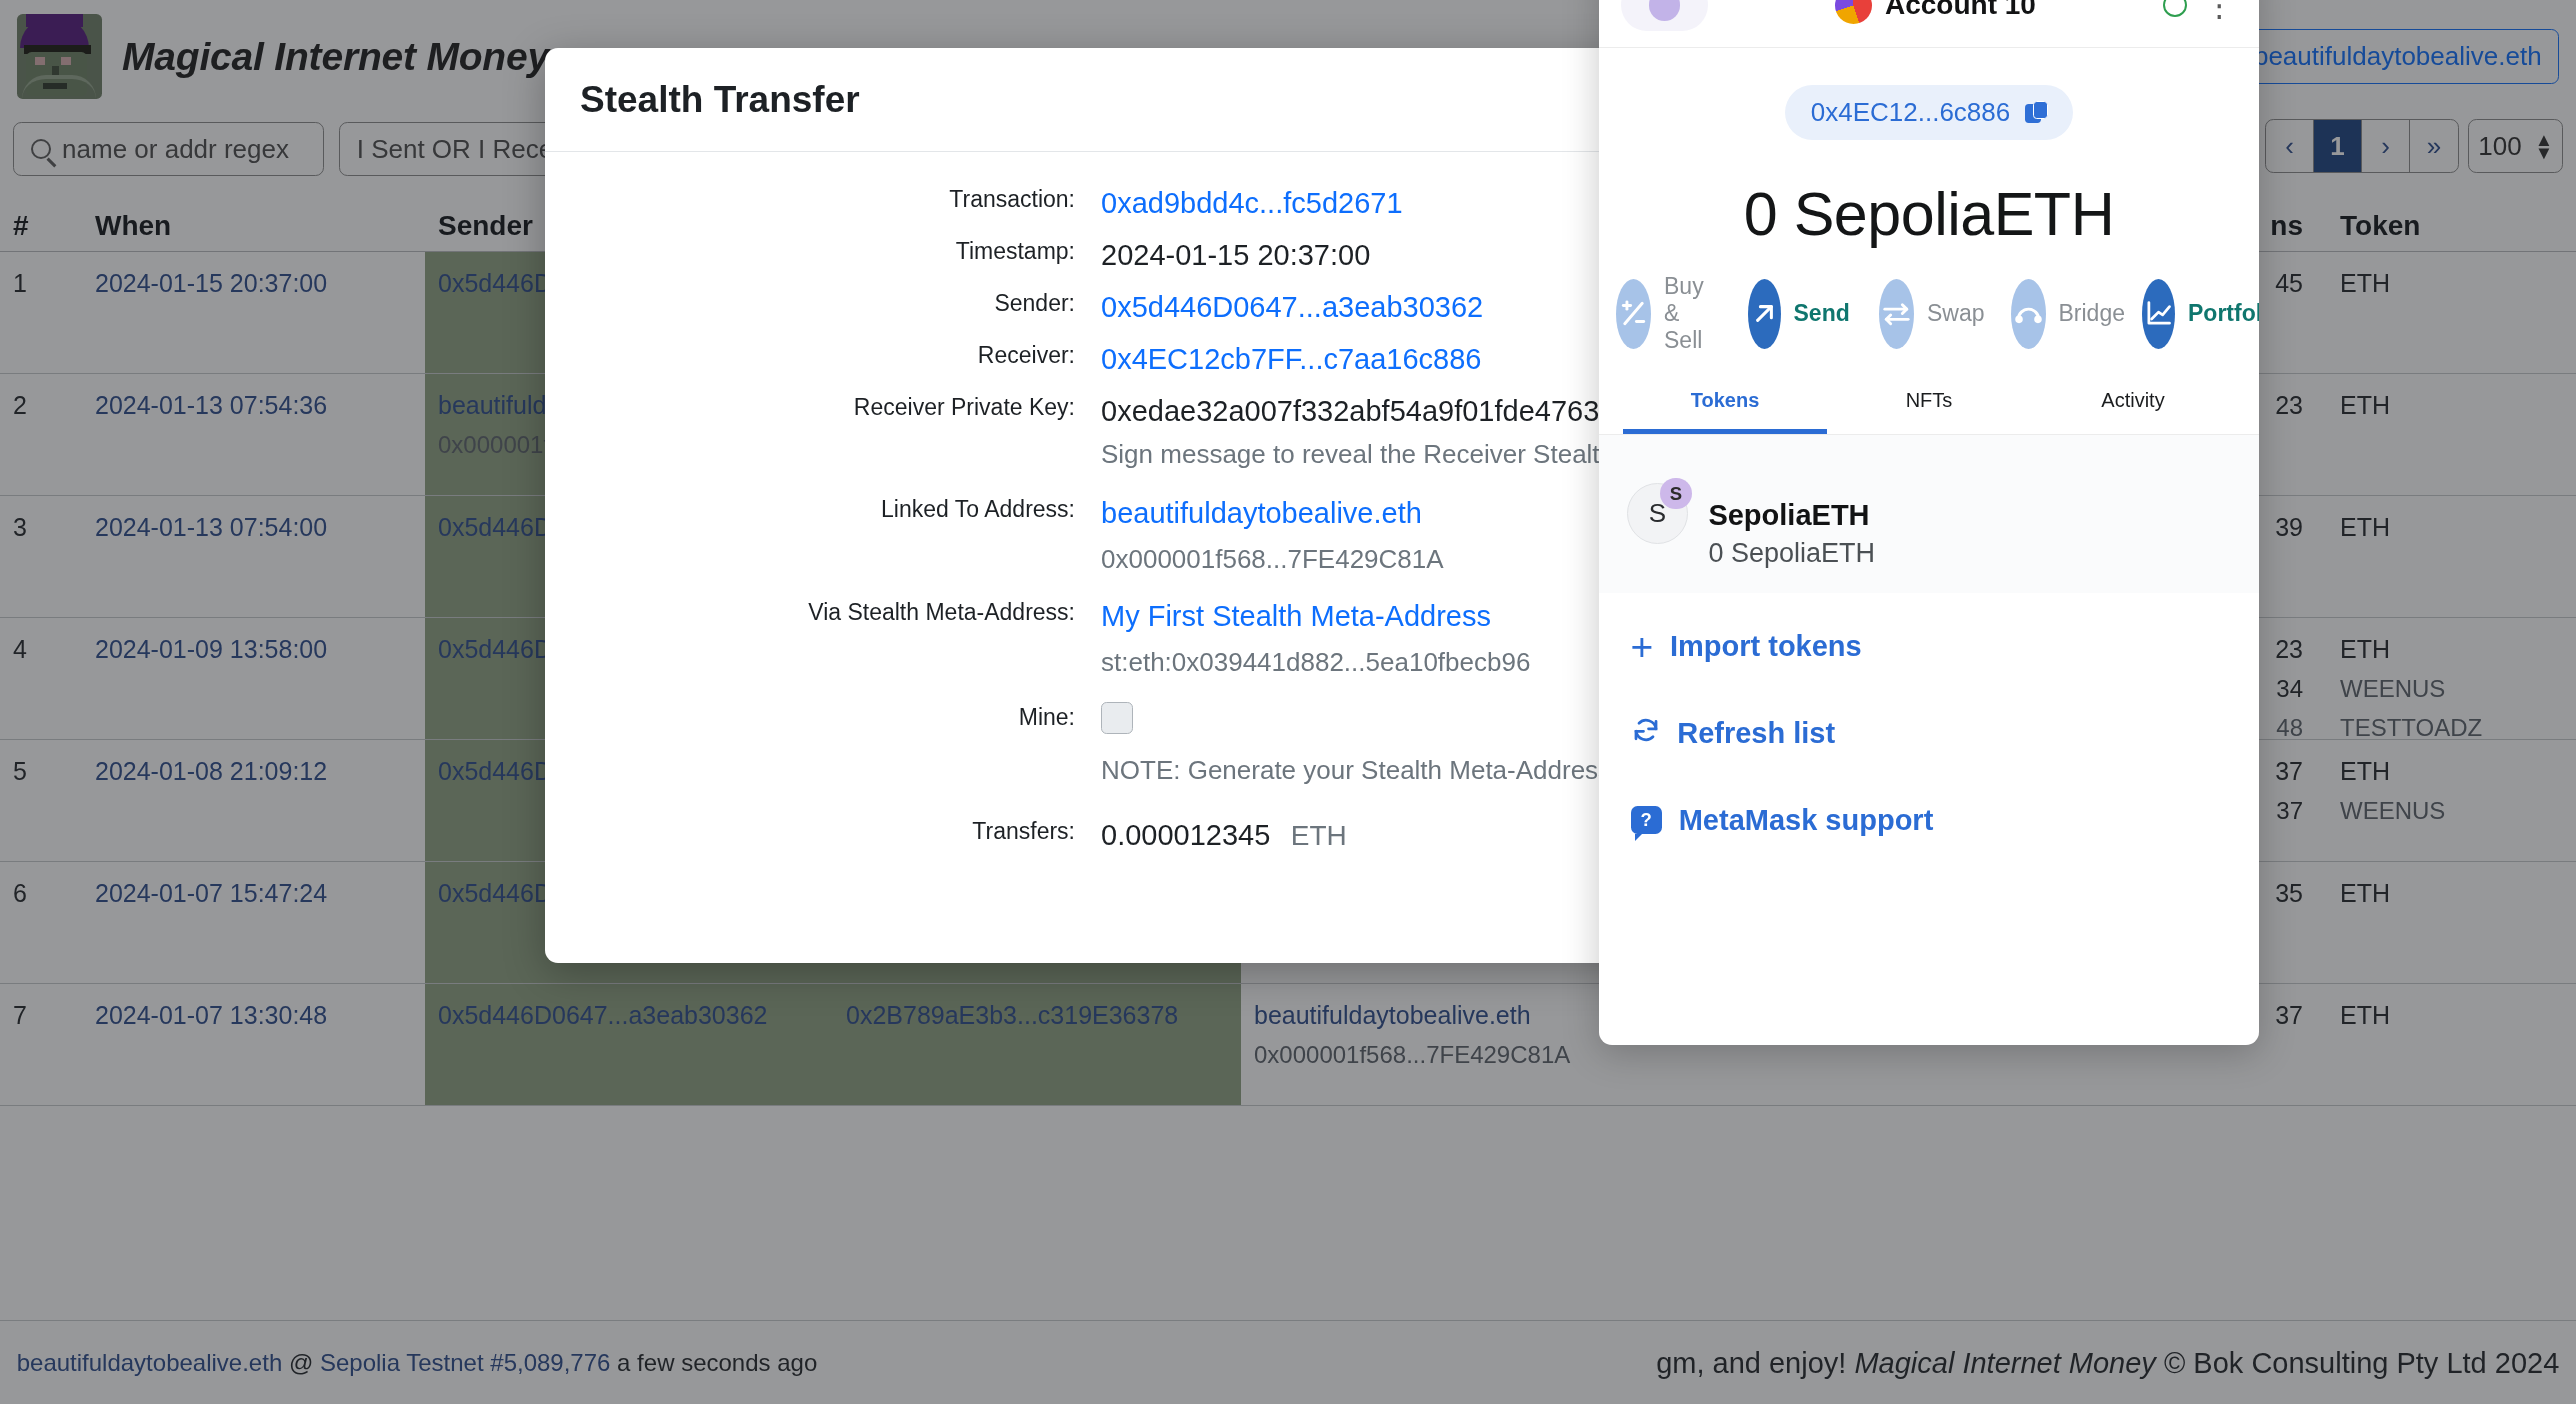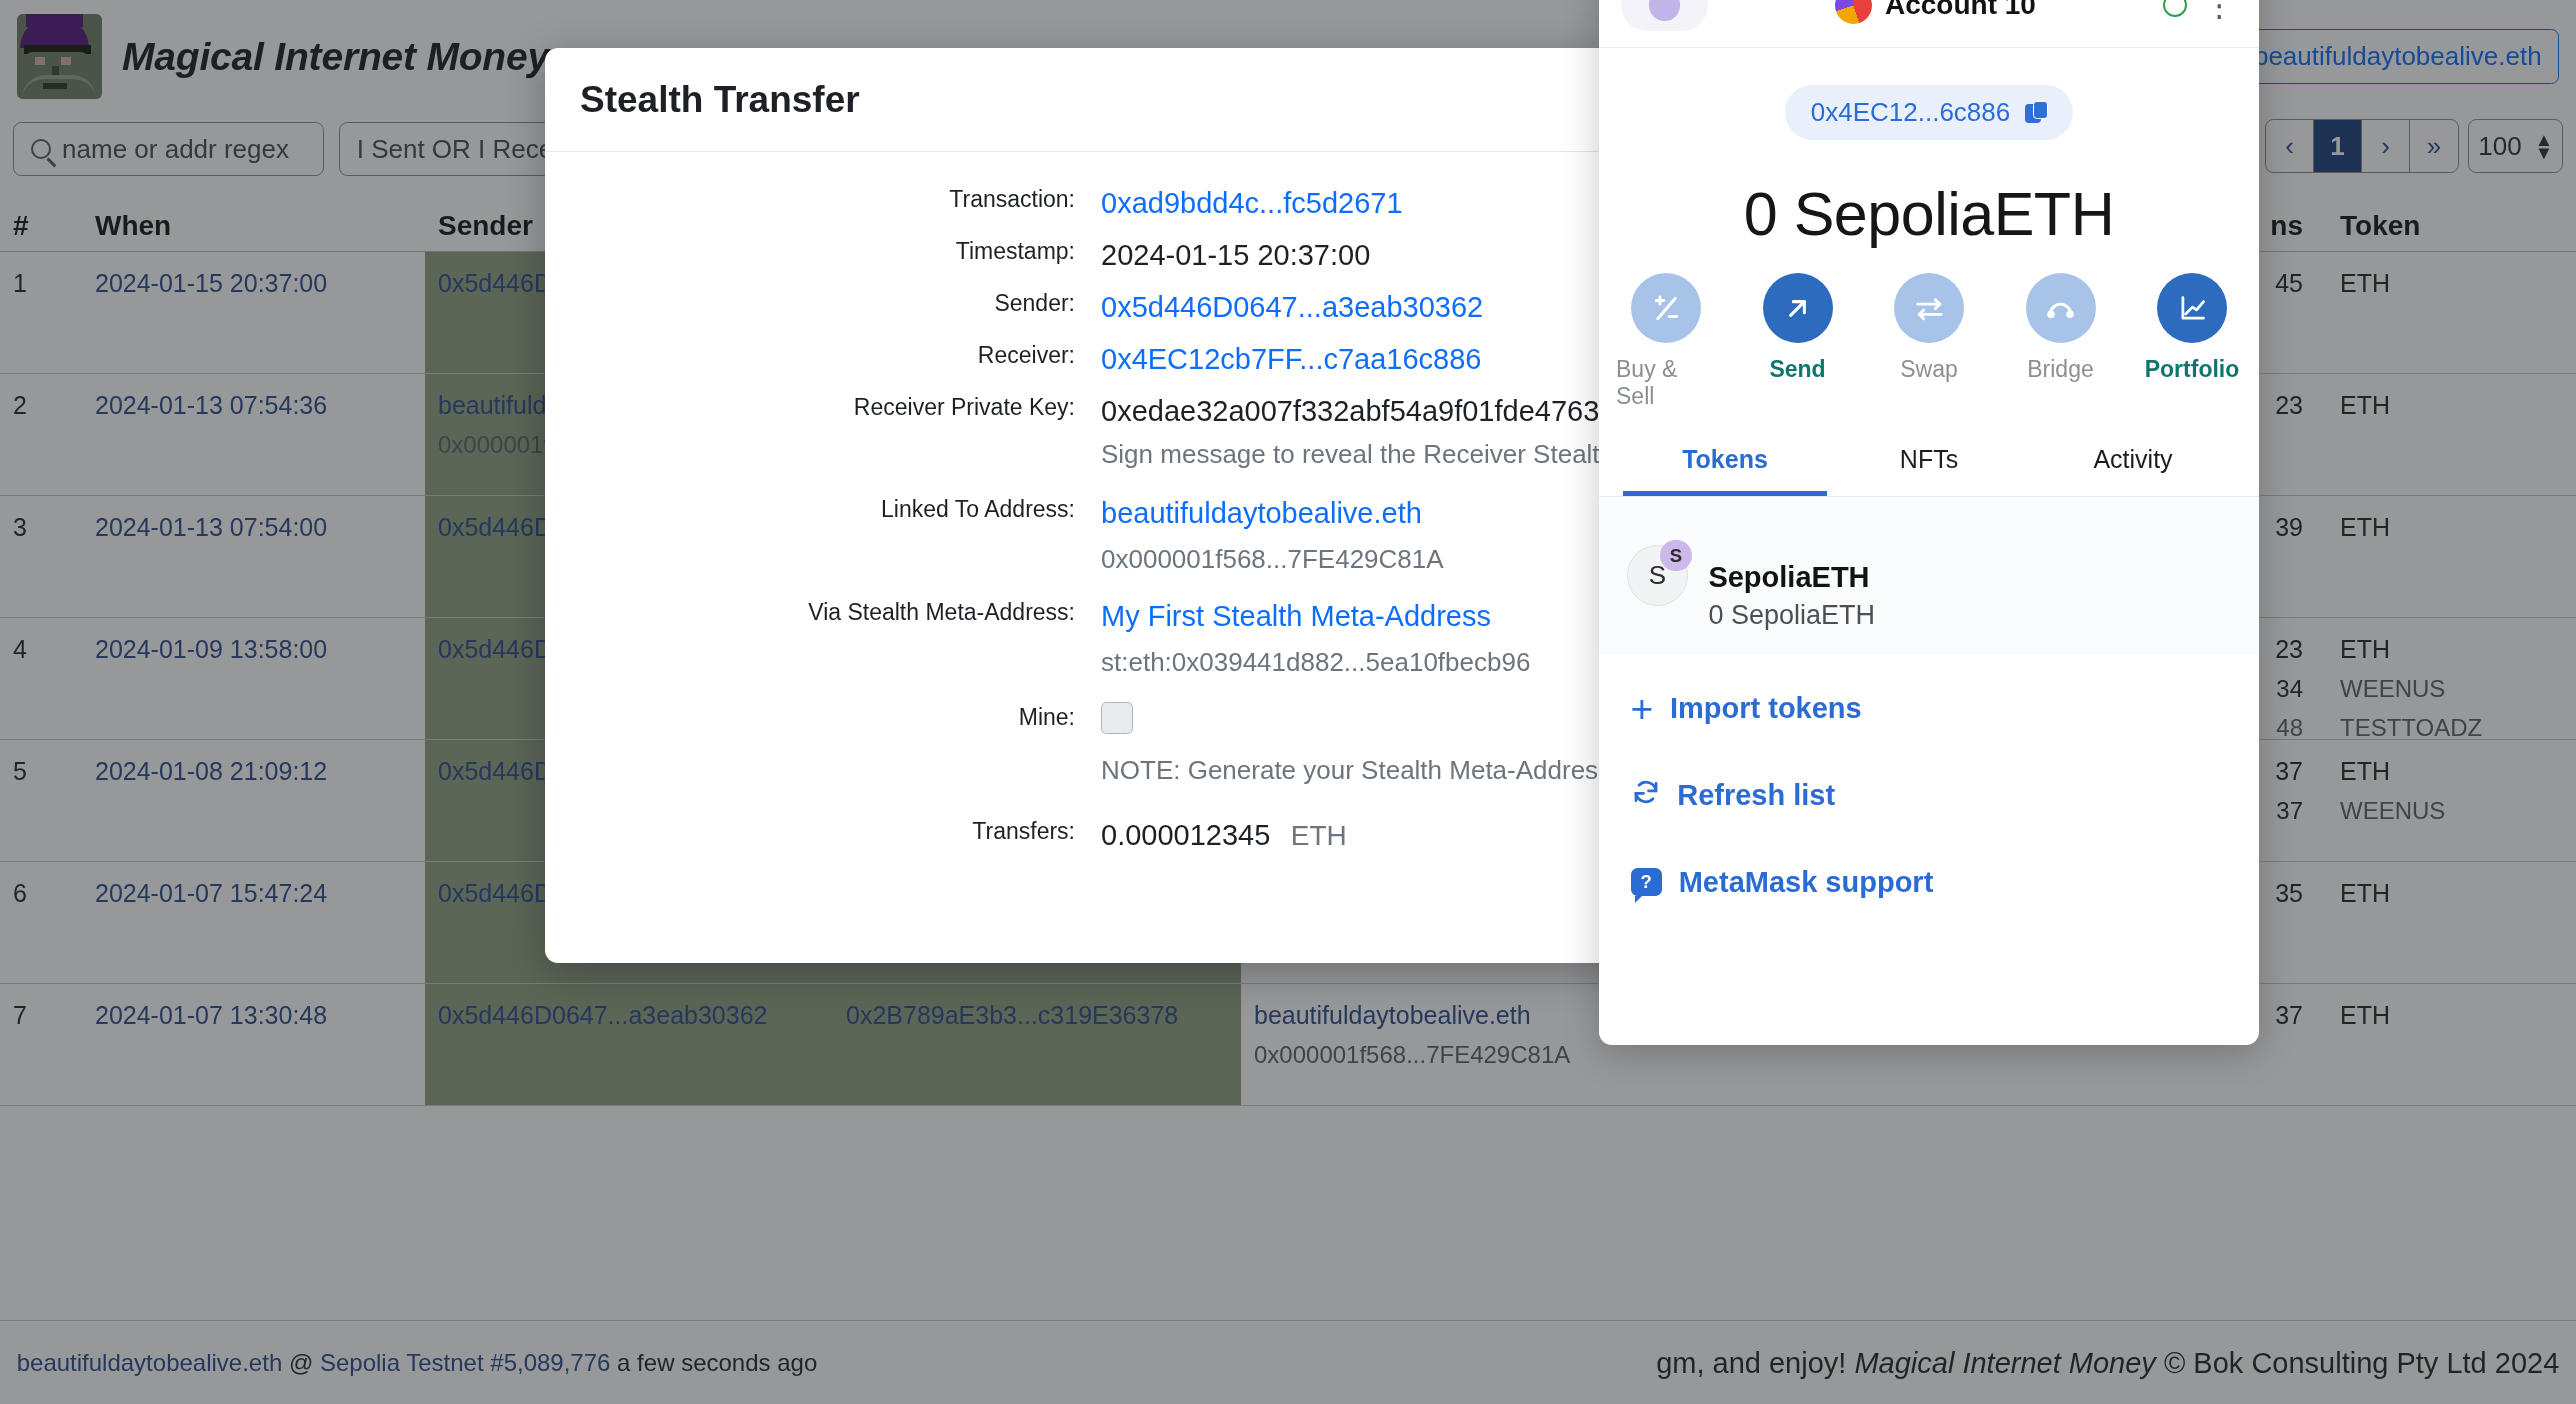--- a/index.html
+++ b/index.html
@@ -177,29 +177,29 @@
     color: #2b6cd4; font-size: 26px; font-weight: 500;
   }
   .copy-ic { position: relative; width: 22px; height: 24px; }
   .copy-ic span:first-child { position:absolute; left:0; top:3.7px; width:15.8px; height:18.5px; background:#2f6fd6; border-radius:3.7px;}
   .copy-ic span:last-child  { position:absolute; left:7.4px; top:0; width:15.8px; height:18.5px; background:#2f6fd6; border-radius:3.7px; border:1.9px solid #fff;}
   .mm-balance {
     text-align: center; font-size: 61px; font-weight: 400; color: #141617;
     padding: 39px 0 24px 0; letter-spacing: -0.5px;
   }
   .mm-actions { display: flex; justify-content: center; gap: 31.5px; padding-bottom: 20.4px; }
-  .mm-act { width: 100px; display: flex; flex-direction: column; align-items: center; gap: 13px; }
+  .mm-act { width: 100px; display: flex; flex-direction: row; align-items: center; gap: 13px; }
   .mm-circ { width: 70px; height: 70px; border-radius: 50%; display: flex; align-items: center; justify-content: center; }
   .mm-circ.light { background: #a7c3e8; }
   .mm-circ.dark  { background: #2c6bbd; }
   .mm-act-lab { font-size: 23px; color: #8a8f94; }
   .mm-act-lab.on { color: #0f766e; font-weight: 700; }
 
   .mm-tabs { display: flex; border-bottom: 1.9px solid #ececec; padding: 0 24px; }
-  .mm-tab { flex: 1; text-align: center; font-size: 25px; color: #1b1d1f; padding: 15px 0 16.7px; }
+  .mm-tab { flex: 1; text-align: center; font-size: 20px; color: #1b1d1f; padding: 15px 0 16.7px; }
   .mm-tab.active { color: #2b6cd4; font-weight: 600; border-bottom: 5.6px solid #2b6cd4; }
 
   .mm-token { display: flex; align-items: center; gap: 20.4px; padding: 24px 28px; background: #fafbfc; }
   .mm-tkicon { position: relative; width: 61px; height: 61px; }
   .mm-tkicon .base { width: 61px; height: 61px; border-radius: 50%; background: #f2f3f5; border: 1.9px solid #e0e2e5;
        display: flex; align-items: center; justify-content: center; font-size: 26px; color: #2a2c2f; }
   .mm-tkicon .badge { position: absolute; right: -3.7px; top: -5.6px; width: 31.5px; height: 31.5px; border-radius: 50%;
        background: #cdb8ea; display: flex; align-items: center; justify-content: center;
        font-size: 18.5px; font-weight: 700; color: #2c2c2c; }
   .mm-tkname { font-size: 29px; font-weight: 700; color: #121314; margin-top: 40px; }

